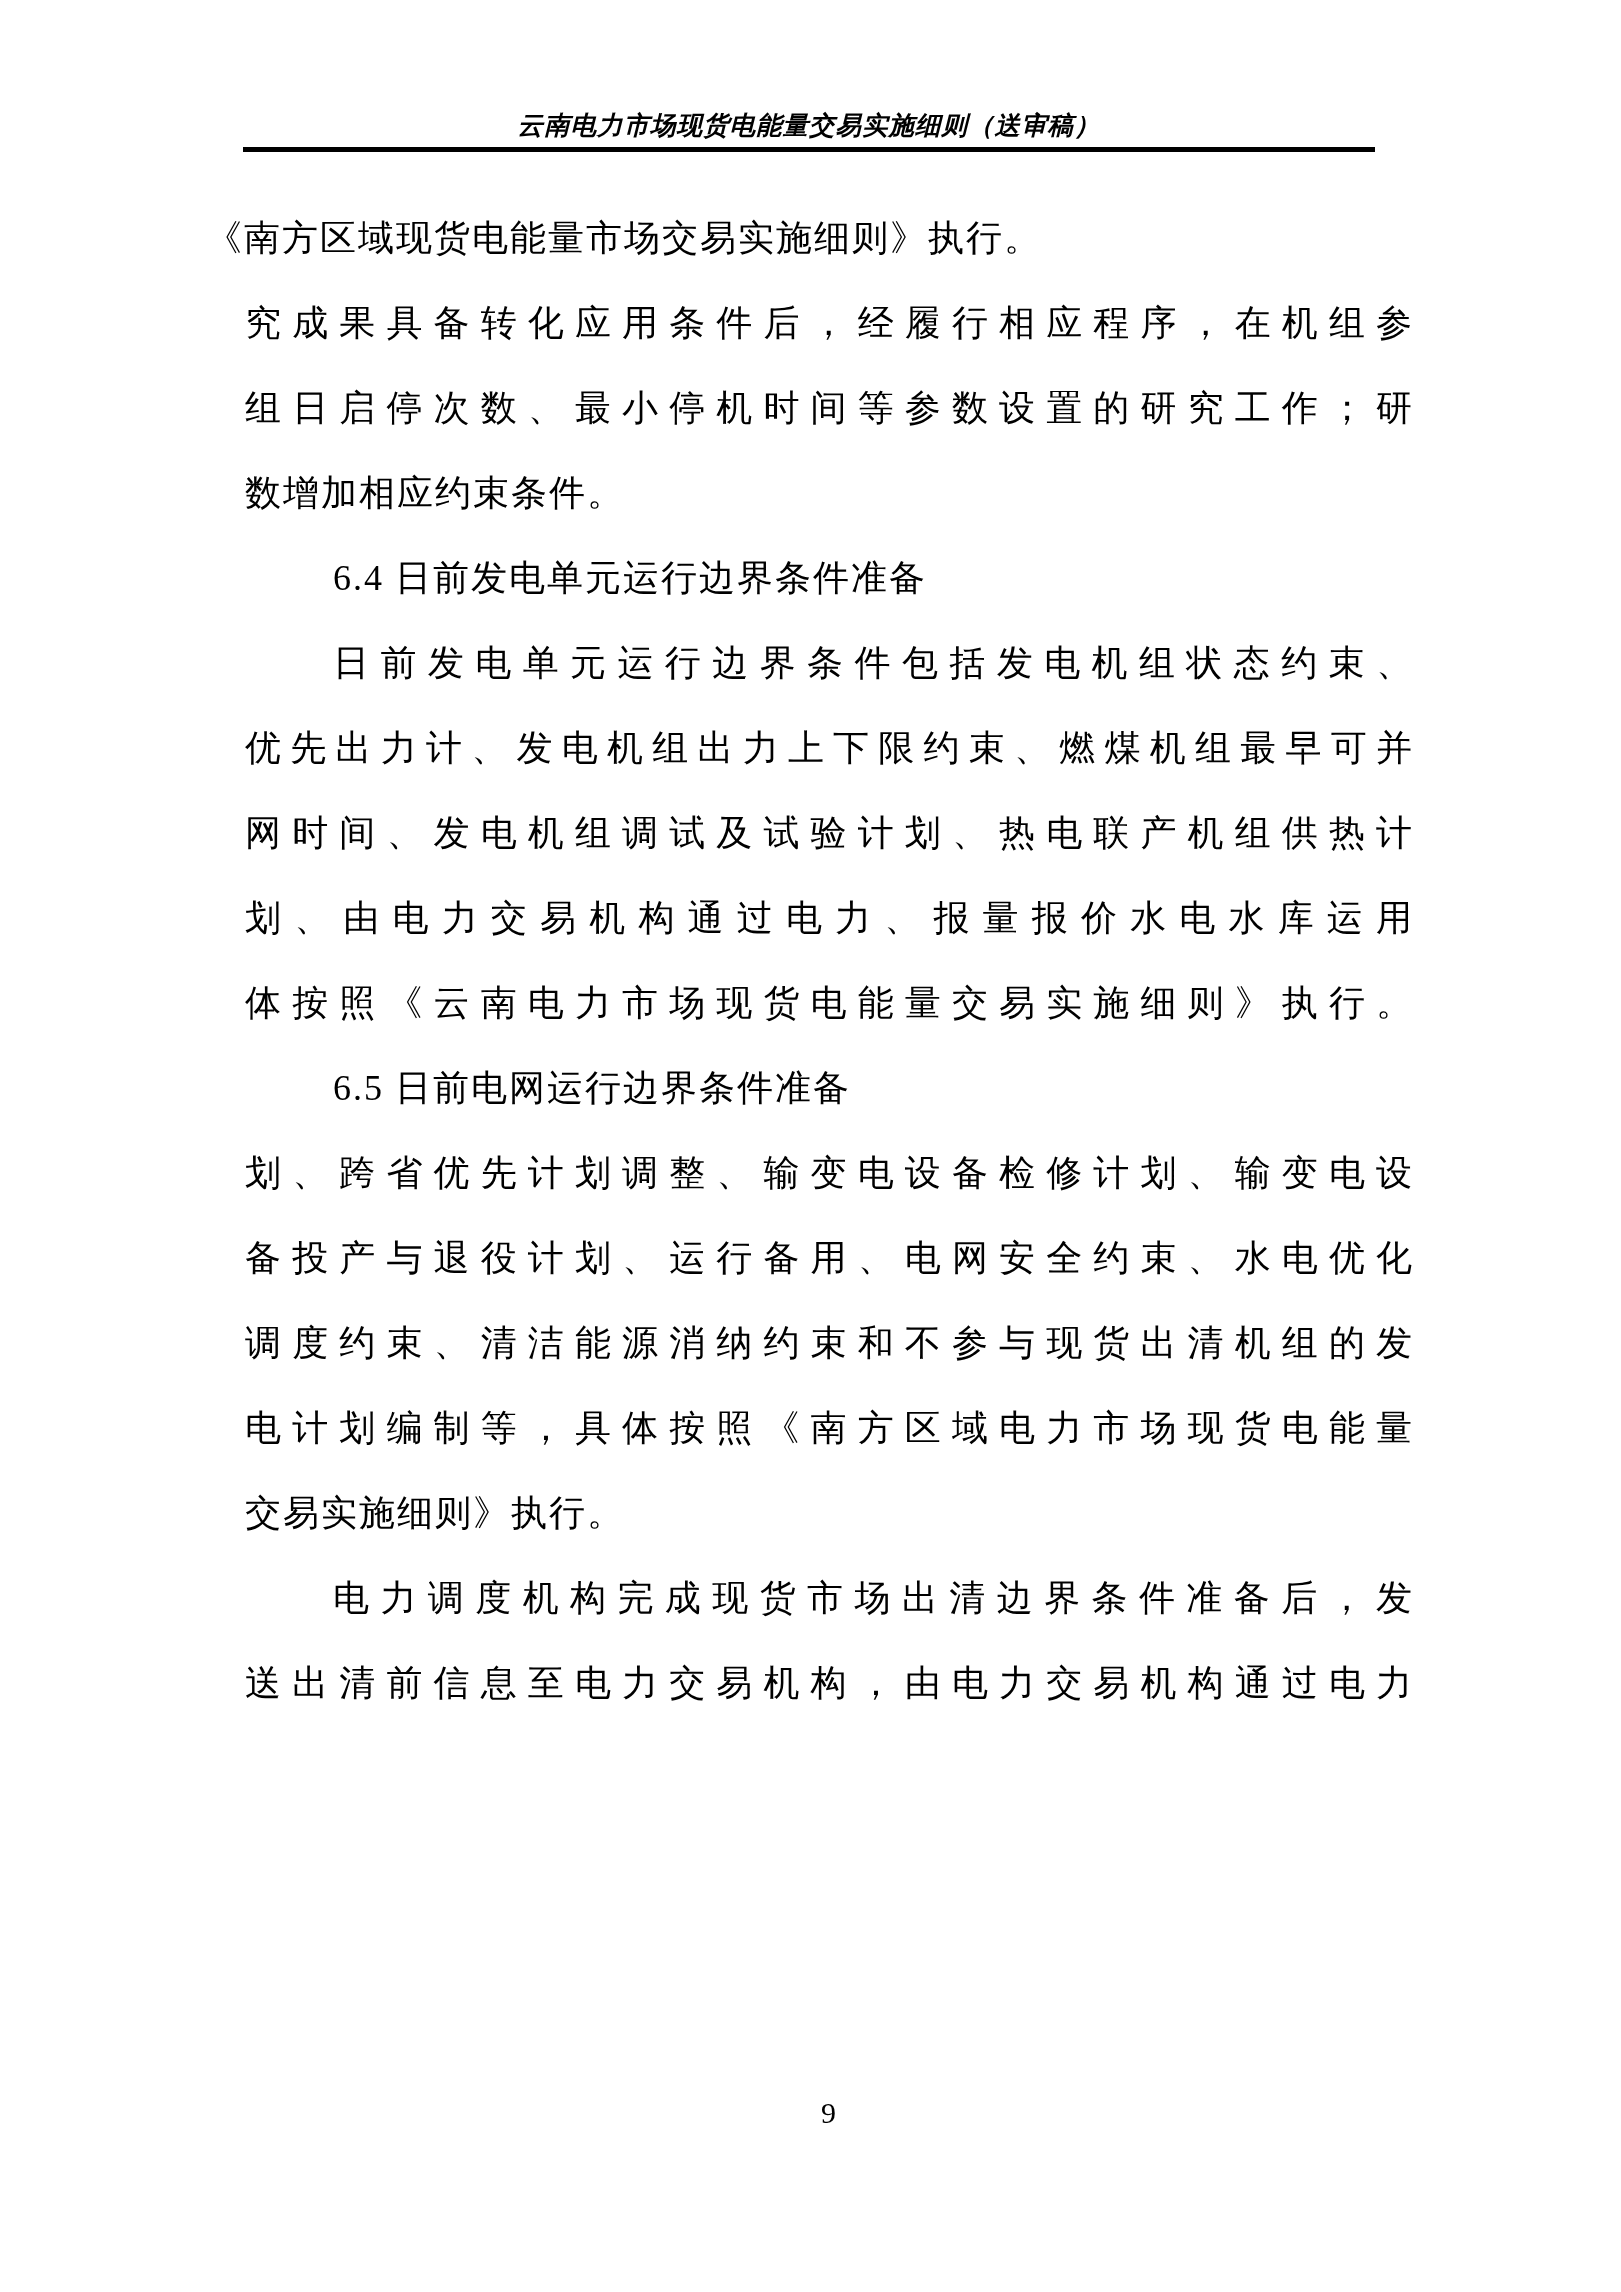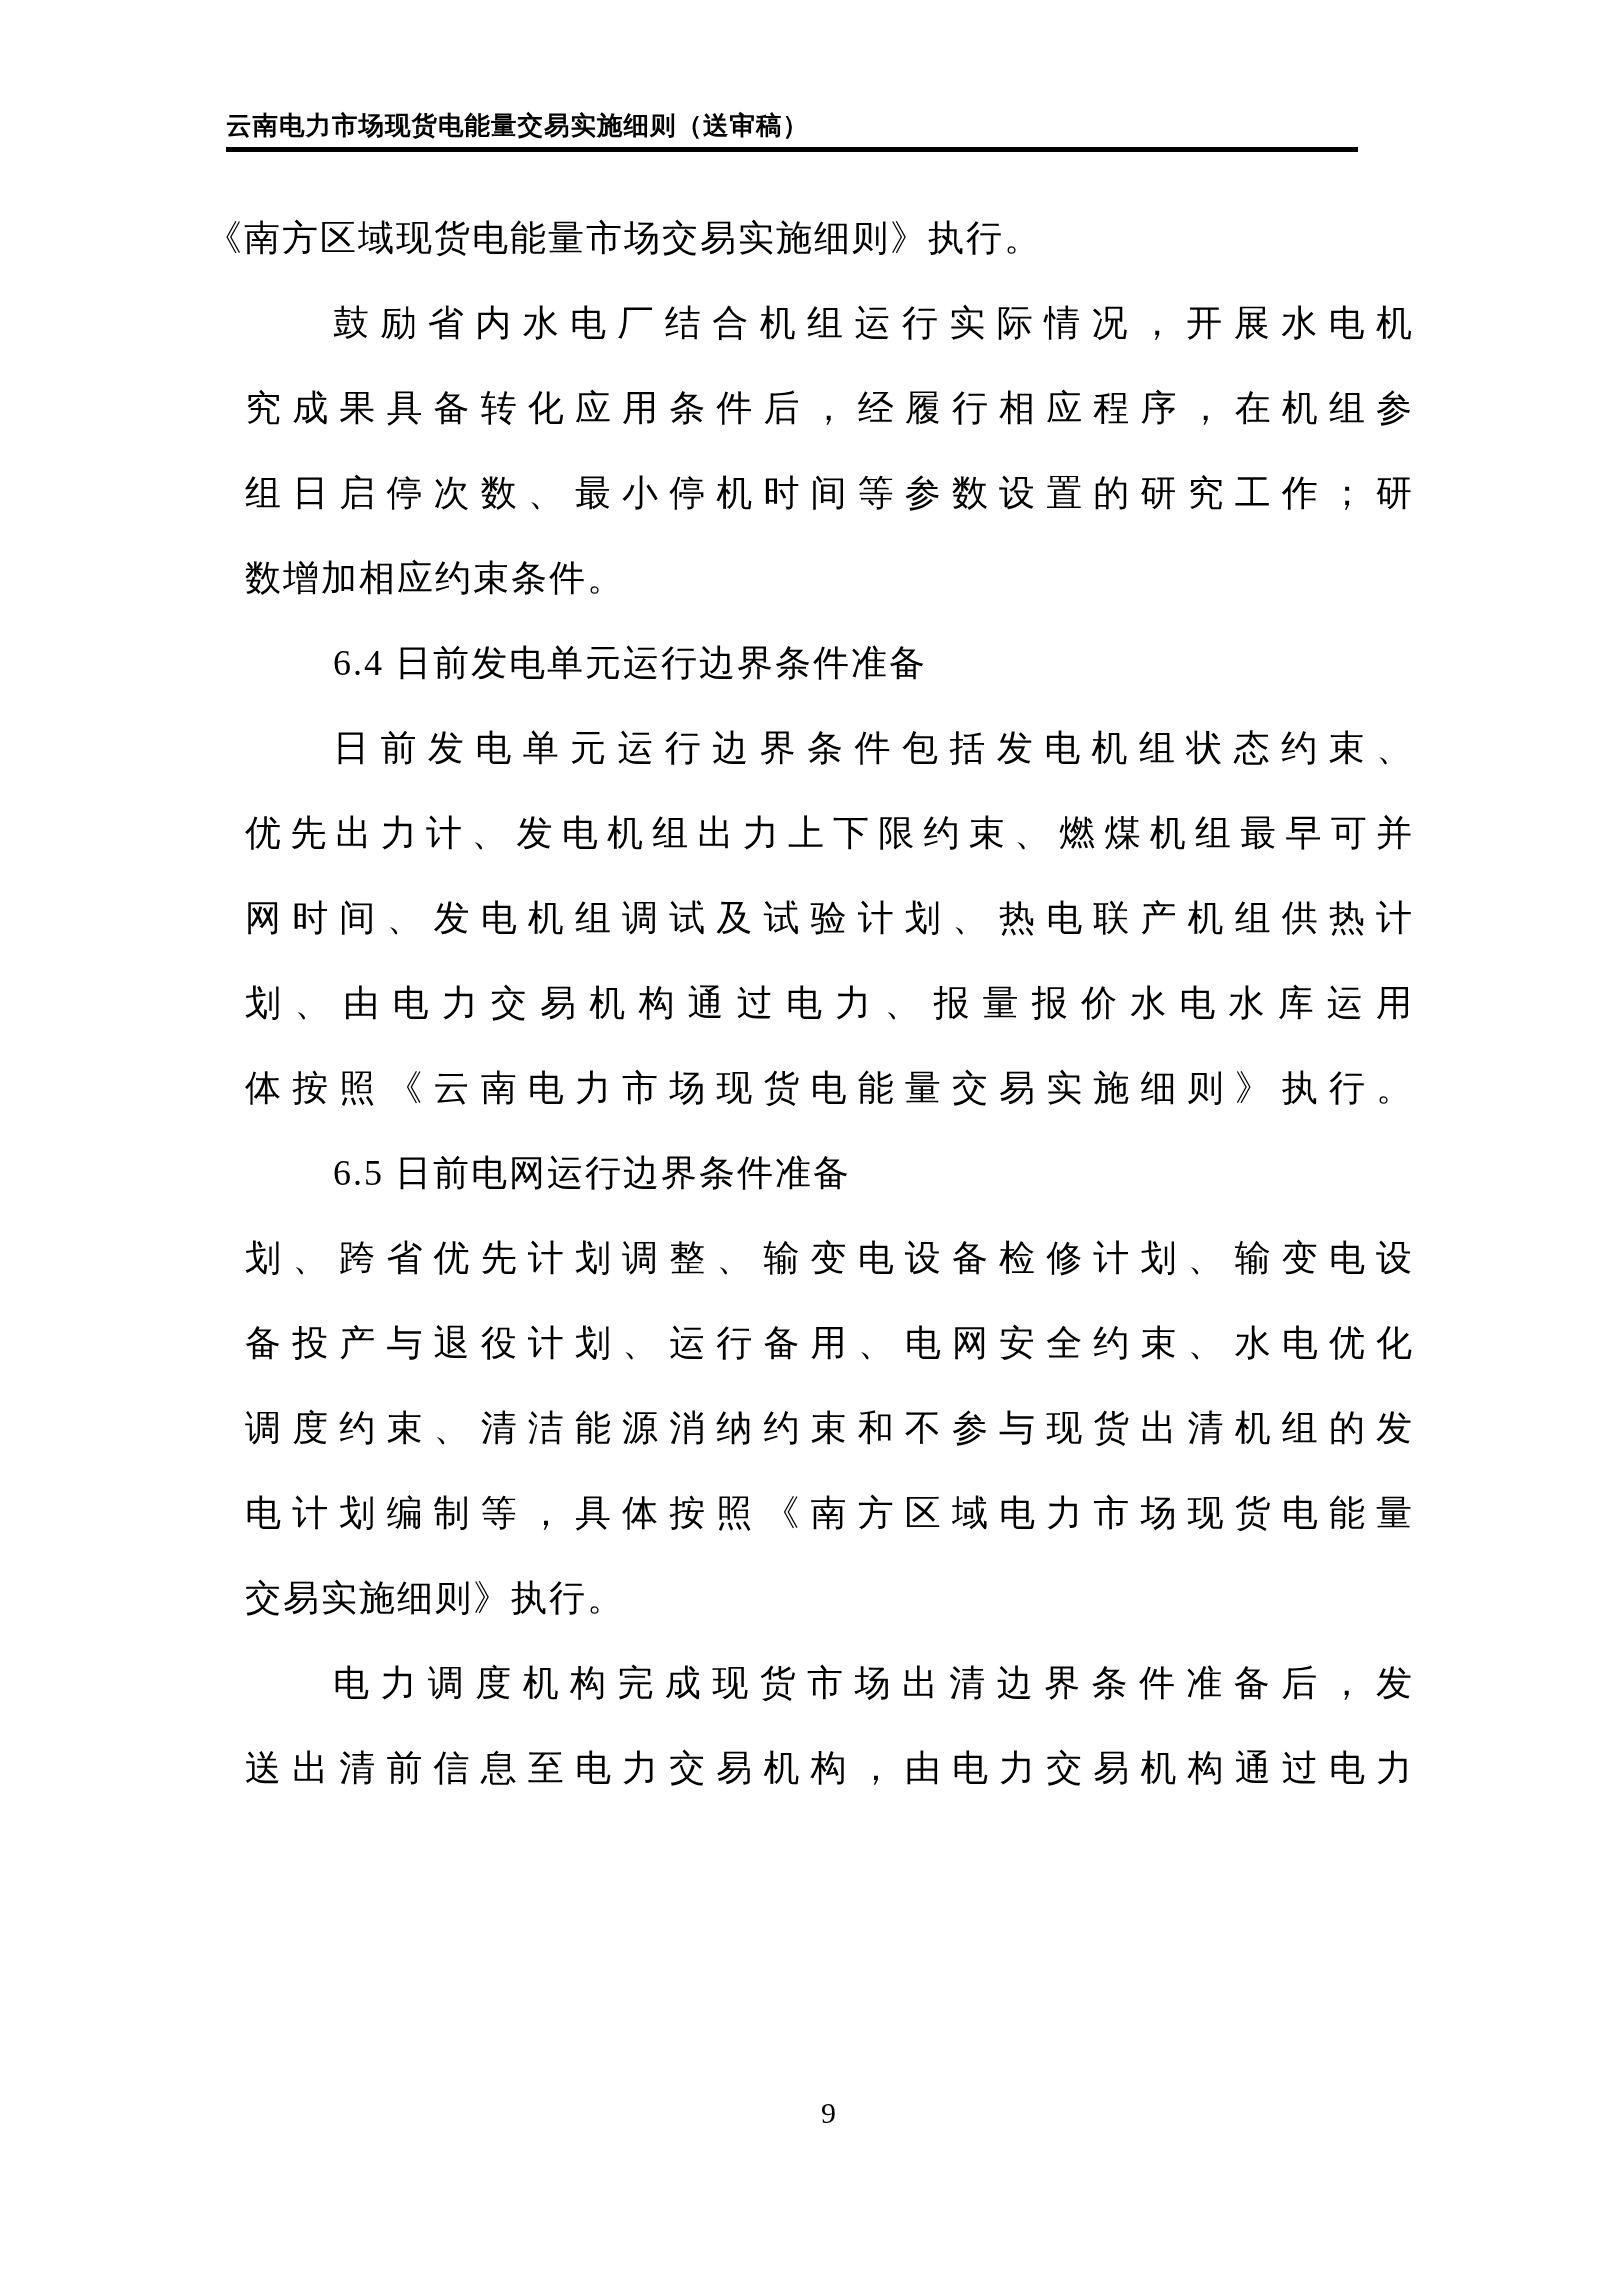--- a/index.html
+++ b/index.html
@@ -8,24 +8,26 @@
     width: 1621px;
     height: 2293px;
     background: #ffffff;
     color: #000000;
     font-family: "Liberation Serif", "DejaVu Serif", serif;
     overflow: hidden;
   }
   .doc-header {
     position: absolute;
     top: 110px;
-    left: 226px;
+    left: 243px;
     width: 1132px;
+    text-align: center;
     border-bottom: 5.9px solid #000000;
     padding-bottom: 4.9px;
+    font-style: italic;
   }
   .doc-header-title {
     font-size: 25.5px;
     font-weight: bold;
     line-height: 32px;
     letter-spacing: 1px;
   }
   .doc-body {
     position: absolute;
     top: 196px;
@@ -60,21 +62,20 @@
 <body>
 
 <div class="page">
 
   <header class="doc-header">
     <div class="doc-header-title">云南电力市场现货电能量交易实施细则（送审稿）</div>
   </header>
 
   <main class="doc-body">
     <div class="line short hang">《南方区域现货电能量市场交易实施细则》执行。</div>
-    <div class="line indent">鼓励省内水电厂结合机组运行实际情况，开展水电机</div>
     <div class="line">究成果具备转化应用条件后，经履行相应程序，在机组参</div>
     <div class="line">组日启停次数、最小停机时间等参数设置的研究工作；研</div>
     <div class="line short">数增加相应约束条件。</div>
     <div class="line short indent">6.4 日前发电单元运行边界条件准备</div>
     <div class="line indent">日前发电单元运行边界条件包括发电机组状态约束、</div>
     <div class="line">优先出力计、发电机组出力上下限约束、燃煤机组最早可并</div>
     <div class="line">网时间、发电机组调试及试验计划、热电联产机组供热计</div>
     <div class="line">划、由电力交易机构通过电力、报量报价水电水库运用</div>
     <div class="line">体按照《云南电力市场现货电能量交易实施细则》执行。</div>
     <div class="line short indent">6.5 日前电网运行边界条件准备</div>

